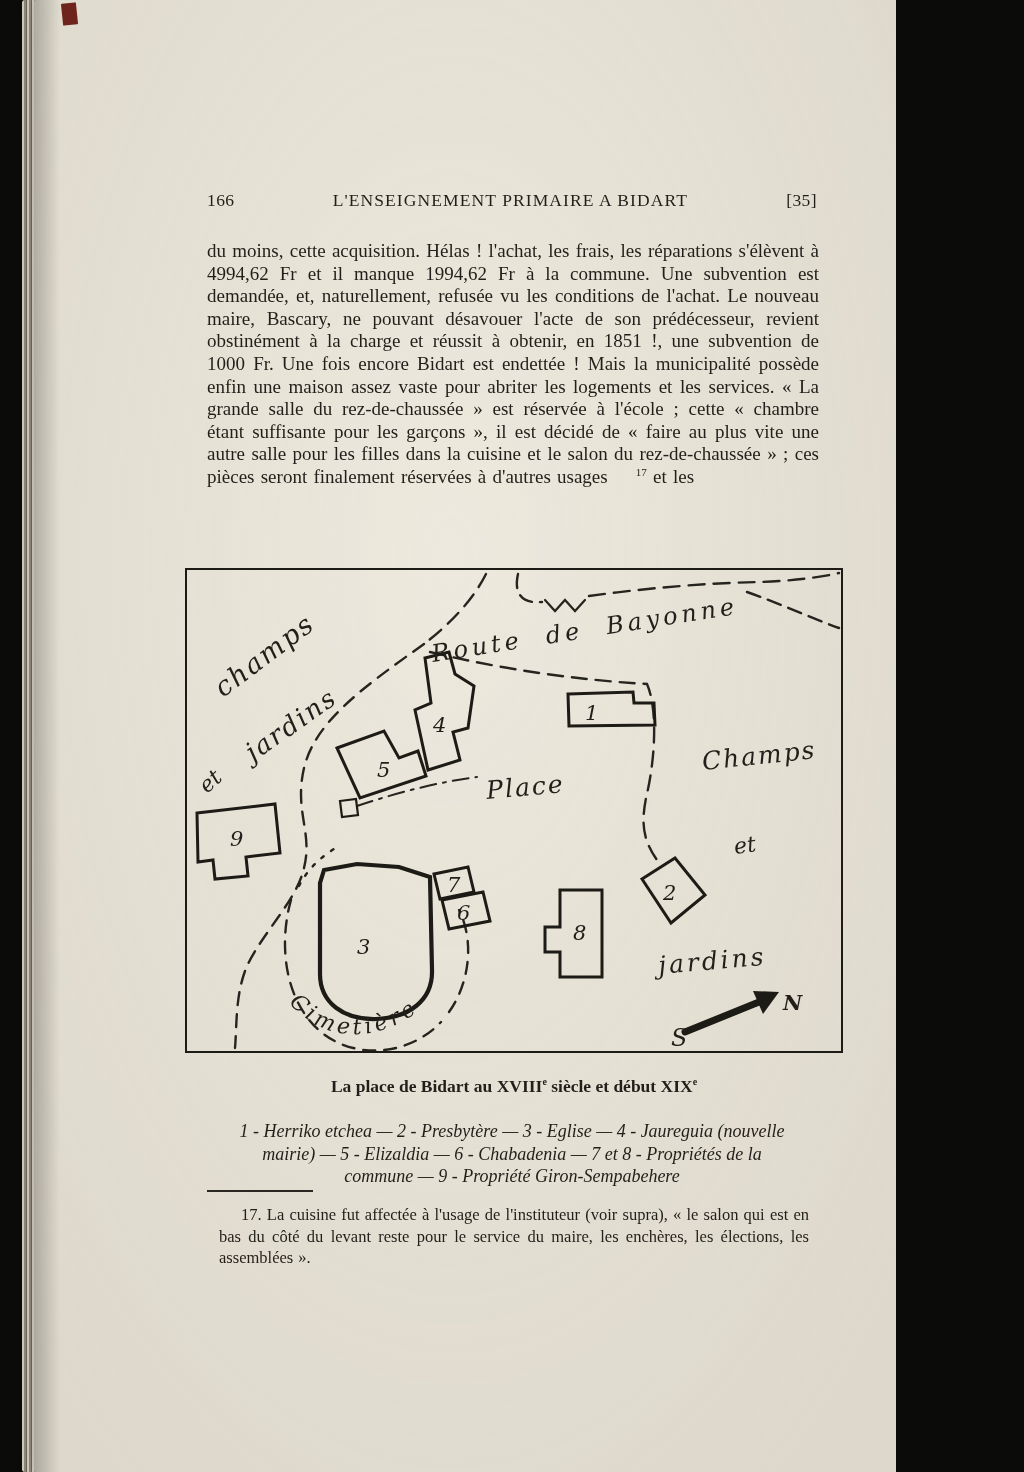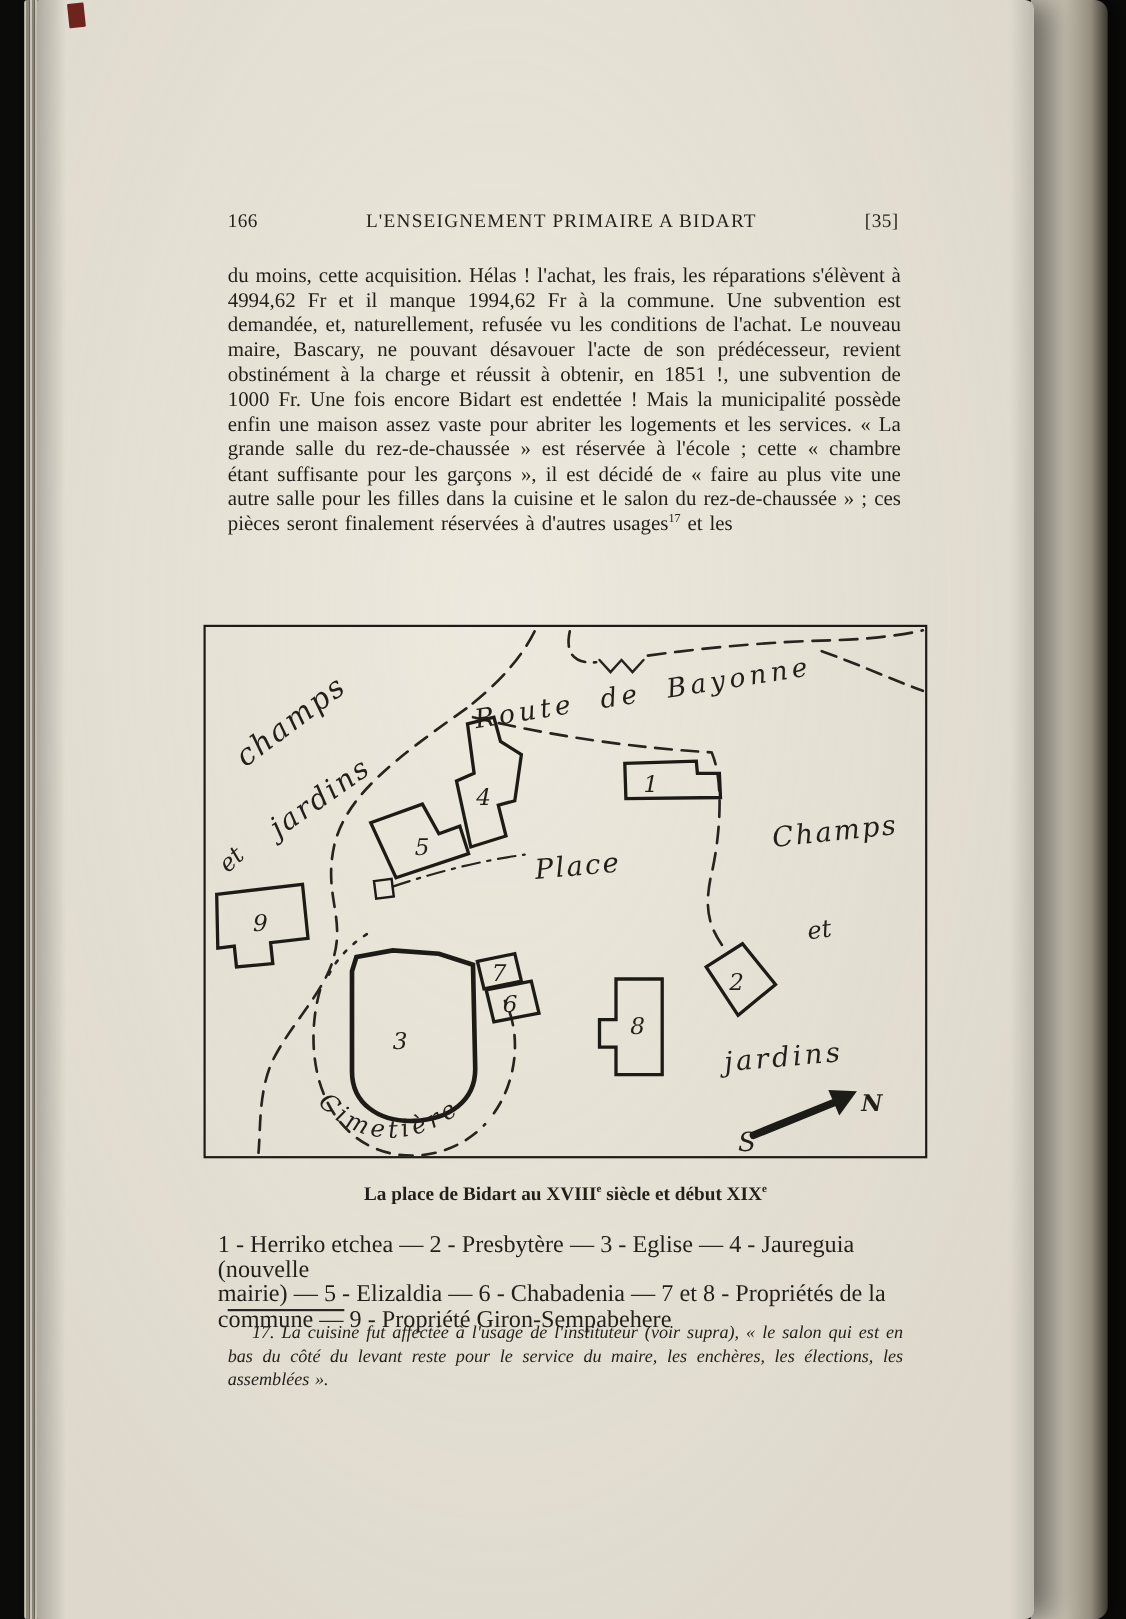--- a/index.html
+++ b/index.html
@@ -4,21 +4,21 @@
 <style>
   :root{
     --paper:#e9e4d6;
     --ink:#221f1a;
     --background:#0b0b0a;
     --accent_red:#6e241c;
   }
   *{box-sizing:border-box;}
   html,body{margin:0;padding:0;background:var(--background);}
   .stage{
-    position:relative;width:1023px;height:1472px;overflow:hidden;
+    position:relative;width:896px;height:1472px;overflow:hidden;
     background:var(--background);
     font-family:"Liberation Serif","DejaVu Serif",serif;color:var(--ink);
   }
   .page-stack{
     position:absolute;left:22px;top:0;width:16px;height:100%;
     background:repeating-linear-gradient(90deg,#cfc9ba 0 2px,#8f897a 2px 4px,#6b665a 4px 5px);
     border-radius:3px 0 0 3px;
   }
   .next-page{
     position:absolute;right:16px;top:0;width:70px;height:100%;
@@ -48,45 +48,45 @@
     position:absolute;left:207px;top:190px;width:610px;
     display:flex;justify-content:space-between;align-items:baseline;
     font-size:17.5px;letter-spacing:.4px;
   }
   .runhead .title{letter-spacing:1.1px;}
   
   .bodytext{
     position:absolute;left:207px;top:240px;width:612px;
     font-size:19px;line-height:22.6px;text-align:justify;word-spacing:1.5px;
   }
-  .bodytext sup{font-size:11px;line-height:0;}
+  .bodytext sup{font-size:11px;line-height:0;margin-left:28px;}
   
   .figure-box{
     position:absolute;left:185px;top:568px;width:658px;height:485px;
     border:2.5px solid #1d1b16;background:transparent;
   }
   .figure-box svg{display:block;width:100%;height:100%;}
   .hand{font-family:"DejaVu Serif",serif;font-style:italic;fill:var(--ink);}
   .num{font-family:"DejaVu Serif",serif;font-style:italic;fill:var(--ink);font-size:21px;}
   
   .caption{
     position:absolute;left:185px;top:1070px;width:658px;text-align:center;
     font-size:17.5px;line-height:23px;font-weight:bold;
   }
   .caption sup{font-size:10px;}
   .legend{
-    position:absolute;left:198px;top:1120px;width:628px;text-align:left;
-    font-size:22px;line-height:22.5px;
+    position:absolute;left:198px;top:1120px;width:628px;text-align:center;
+    font-size:18px;line-height:22.5px;font-style:italic;
   }
   
   .footnote{position:absolute;left:207px;top:1190px;width:614px;}
   .footnote-rule{width:106px;border-top:2px solid #2a2722;margin-bottom:8px;}
   .footnote p{
-    margin:0;font-size:16.5px;line-height:21.5px;text-align:justify;
-    text-indent:22px;word-spacing:1px;font-style:italic;
+    margin:12px;font-size:16.5px;line-height:21.5px;text-align:justify;
+    text-indent:22px;word-spacing:1px;
   }
 </style>
 </head>
 <body>
 
 <div class="stage">
   <div class="page-stack"></div>
   <div class="next-page"></div>
   <div class="page">
     <div class="red-mark"></div>

